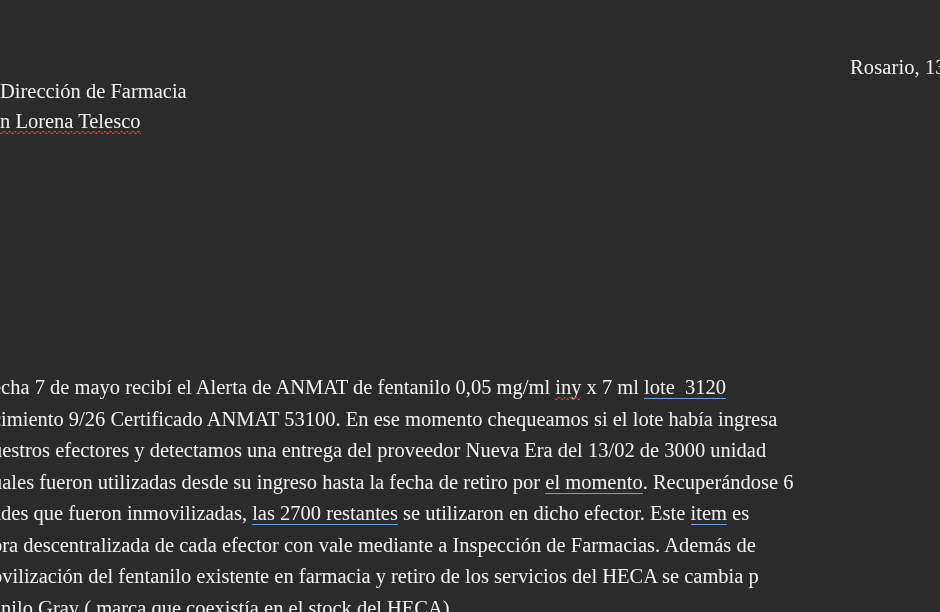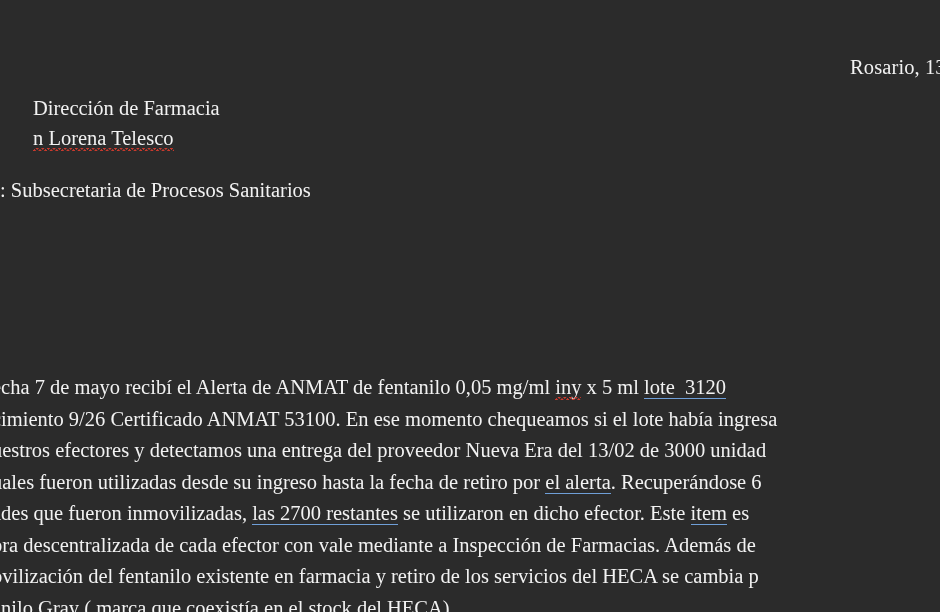--- a/index.html
+++ b/index.html
@@ -37,21 +37,21 @@
     text-align: right;
     font-size: 20.5px;
     letter-spacing: 0.1px;
   }
   .block {
     position: absolute;
     left: 38px;
     font-size: 20.5px;
     line-height: 30px;
   }
-  .b-to      { top: 93px; padding-left: 33px; }
+  .b-to      { top: 76px; }
   .b-copy    { top: 175px; }
   .b-ref     { top: 264px; }
   .body-text {
     position: absolute;
     left: 30px;
     top: 372px;
     width: 960px;
     font-size: 20.5px;
     line-height: 31.5px;
     text-align: justify;
@@ -86,32 +86,31 @@
   <div class="doc">
 
     <div class="date-line">Rosario, 13/05/</div>
 
     <div class="block b-to">
       <div>Dirección de Farmacia</div>
       <div><span class="sp">n Lorena Telesco</span></div>
     </div>
 
     <div class="block b-copy">
-      <div>: Subsecretaria de Procesos Sanitarios</div>
     </div>
 
 
     <div class="body-text">
       <div class="line">
-        <span>echa 7 de mayo recibí el Alerta de ANMAT de fentanilo 0,05 mg/ml </span><span class="sp">iny</span><span> x 5 ml </span><span class="u-blue">lote&nbsp; 3120</span>
+        <span>echa 7 de mayo recibí el Alerta de ANMAT de fentanilo 0,05 mg/ml </span><span class="sp">iny</span><span> x 7 ml </span><span class="u-blue">lote&nbsp; 3120</span>
       </div>
       <div class="line">cimiento 9/26 Certificado ANMAT 53100. En ese momento chequeamos si el lote había ingresa</div>
       <div class="line">uestros efectores y detectamos una entrega del proveedor Nueva Era del 13/02 de 3000 unidad</div>
       <div class="line">
-        <span>uales fueron utilizadas desde su ingreso hasta la fecha de retiro por </span><span class="u-blue">el alerta</span><span>. Recuperándose 6</span>
+        <span>uales fueron utilizadas desde su ingreso hasta la fecha de retiro por </span><span class="u-blue">el momento</span><span>. Recuperándose 6</span>
       </div>
       <div class="line">
         <span>ades que fueron inmovilizadas, </span><span class="u-blue">las 2700 restantes</span><span> se utilizaron en dicho efector. Este </span><span class="u-blue">item</span><span> es</span>
       </div>
       <div class="line">pra descentralizada de cada efector con vale mediante a Inspección de Farmacias. Además de</div>
       <div class="line">ovilización del fentanilo existente en farmacia y retiro de los servicios del HECA se cambia p</div>
       <div class="line">
         <span>anilo Gray ( </span><span class="sp u-blue">marca</span><span> que coexistía en el stock del HECA),</span>
       </div>
     </div>

